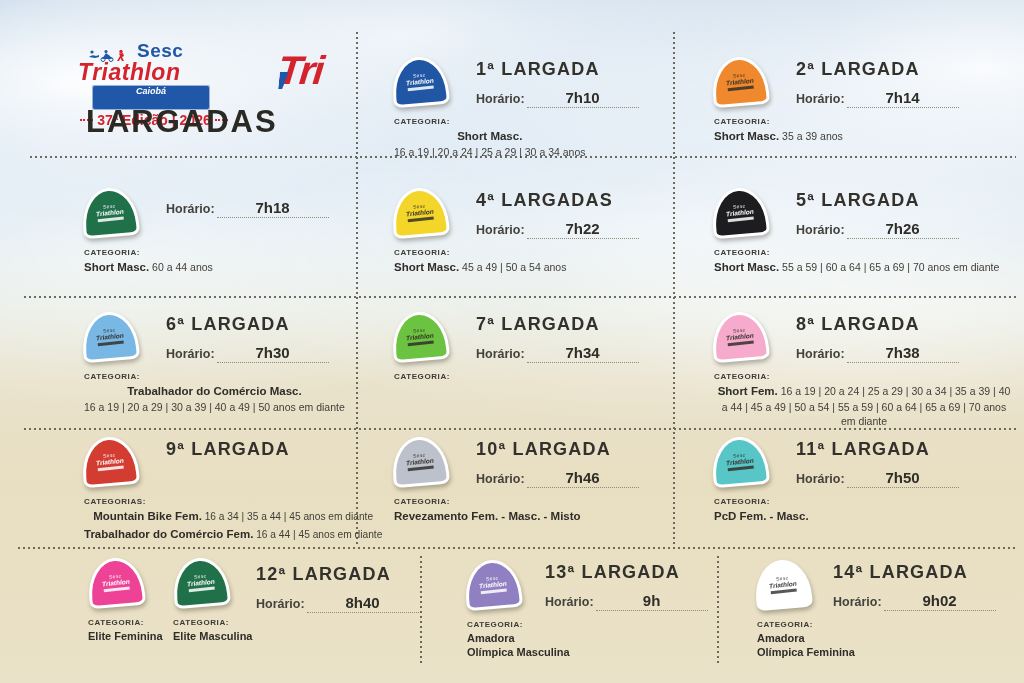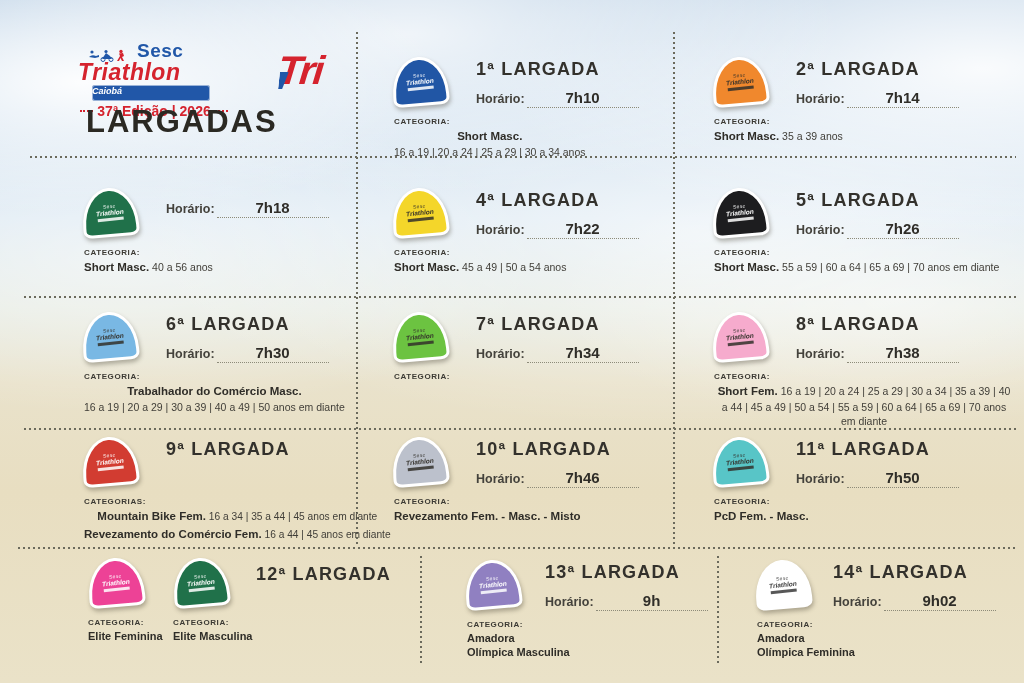--- a/index.html
+++ b/index.html
@@ -22,22 +22,22 @@
     background-image:repeating-linear-gradient(90deg,#6b6a5c 0,#6b6a5c 2px,transparent 2px,transparent 5px); }
   .vdot { position:absolute; width:2px;
     background-image:repeating-linear-gradient(180deg,#6b6a5c 0,#6b6a5c 2px,transparent 2px,transparent 5px); }
 
   
   .logo-wrap { position:absolute; left:78px; top:40px; width:280px; }
   .sesc-row { display:flex; align-items:flex-end; gap:5px; margin-left:10px; }
   .sesc-icons { width:44px; height:13px; }
   .sesc-word { font-size:19px; font-weight:700; color:#2157a8; letter-spacing:.5px; }
   .triathlon-word { font-size:23px; font-weight:900; font-style:italic; color:#d5232e; letter-spacing:.5px; line-height:.95; }
-  .caioba-banner { margin:1px 0 0 14px; width:118px; height:16px; background:#2157a8; border-radius:3px;
-    color:#fff; font-size:9px; font-weight:700; font-style:italic; line-height:13px;
+  .caioba-banner { margin:1px 0 0 14px; width:118px; height:25px; background:#2157a8; border-radius:3px;
+    color:#fff; font-size:9px; font-weight:700; font-style:italic; text-align:center; line-height:13px;
     box-shadow:inset 0 0 0 1px rgba(255,255,255,.55); }
   .edition { margin:2px 0 0 2px; width:148px; display:flex; align-items:center; gap:4px;
     color:#d5232e; font-size:14px; font-weight:700; white-space:nowrap; }
   .edition::before,.edition::after { content:""; flex:1 1 auto; border-top:2px dotted #d5232e; }
   .tri-logo { position:absolute; left:200px; top:8px; font-size:40px; font-weight:900; font-style:italic;
     color:#d5232e; transform:skewX(-6deg); letter-spacing:-2px; }
   .tri-accent { position:absolute; left:2px; top:24px; width:9px; height:17px; background:#2157a8;
     clip-path:polygon(0 0,100% 0,45% 100%,0 100%); }
   .main-title { position:absolute; left:86px; top:104px; font-size:31px; font-weight:900;
     letter-spacing:2px; color:#2b2923; }
@@ -157,34 +157,34 @@
           <div class="cl-brand">Sesc</div>
           <div class="cl-name">Triathlon</div>
           <div class="cl-bar"></div>
         </div>
     </div>
     <div class="head">
       <div class="hrow"><span class="hlabel">Horário:</span><span class="hvalue">7h18</span></div>
       </div>
     <div class="cats">
         <div class="clabel">CATEGORIA:</div>
-      <div class="cat nowrap"><b>Short Masc.</b> <span>40 a 56 anos</span></div>
+      <div class="cat nowrap"><b>Short Masc.</b> <span>60 a 44 anos</span></div>
       </div>
   </div>
 
   <div class="card" style="left:392px;top:188px;width:272px;">
     <div class="cap" style="background: rgb(244, 214, 42); color: rgb(51, 48, 42);">
       <div class="cap-ink">
           <div class="cl-brand">Sesc</div>
           <div class="cl-name">Triathlon</div>
           <div class="cl-bar"></div>
         </div>
     </div>
     <div class="head">
-        <div class="wtitle">4ª LARGADA</div>
+        <div class="wtitle">4ª LARGADAS</div>
       <div class="hrow"><span class="hlabel">Horário:</span><span class="hvalue">7h22</span></div>
       </div>
     <div class="cats">
         <div class="clabel">CATEGORIA:</div>
       <div class="cat nowrap"><b>Short Masc.</b> <span>45 a 49 | 50 a 54 anos</span></div>
       </div>
   </div>
 
   <div class="card" style="left:712px;top:188px;width:305px;">
     <div class="cap" style="background: rgb(29, 29, 31); color: rgb(255, 255, 255);">
@@ -264,21 +264,21 @@
           <div class="cl-name">Triathlon</div>
           <div class="cl-bar"></div>
         </div>
     </div>
     <div class="head">
         <div class="wtitle">9ª LARGADA</div>
       </div>
     <div class="cats">
         <div class="clabel">CATEGORIAS:</div>
       <div class="cat nowrap" style="font-size:10.2px;"><b>Mountain Bike Fem.</b> <span>16 a 34 | 35 a 44 | 45 anos em diante</span></div>
-      <div class="cat nowrap" style="font-size:10.2px;margin-top:2px;"><b>Revezamento do Comércio Fem.</b> <span>16 a 44 | 45 anos em diante</span></div>
+      <div class="cat nowrap" style="font-size:10.2px;margin-top:2px;"><b>Trabalhador do Comércio Fem.</b> <span>16 a 44 | 45 anos em diante</span></div>
       </div>
   </div>
 
   <div class="card" style="left:392px;top:437px;width:275px;">
     <div class="cap" style="background: rgb(188, 193, 204); color: rgb(51, 48, 42);">
       <div class="cap-ink">
           <div class="cl-brand">Sesc</div>
           <div class="cl-name">Triathlon</div>
           <div class="cl-bar"></div>
         </div>
@@ -329,20 +329,21 @@
             <div class="cl-brand">Sesc</div>
             <div class="cl-name">Triathlon</div>
             <div class="cl-bar"></div>
           </div>
       </div>
       <div class="clabel">CATEGORIA:</div>
       <div class="cname">Elite Masculina</div>
     </div>
     <div class="head" style="left:168px;top:6px;">
         <div class="wtitle">12ª LARGADA</div>
+      <div class="hrow"><span class="hlabel">Horário:</span><span class="hvalue">8h40</span></div>
       </div>
   </div>
 
   <div class="card" style="left:465px;top:560px;width:250px;">
     <div class="cap" style="background: rgb(144, 128, 193); color: rgb(255, 255, 255);">
       <div class="cap-ink">
           <div class="cl-brand">Sesc</div>
           <div class="cl-name">Triathlon</div>
           <div class="cl-bar"></div>
         </div>

